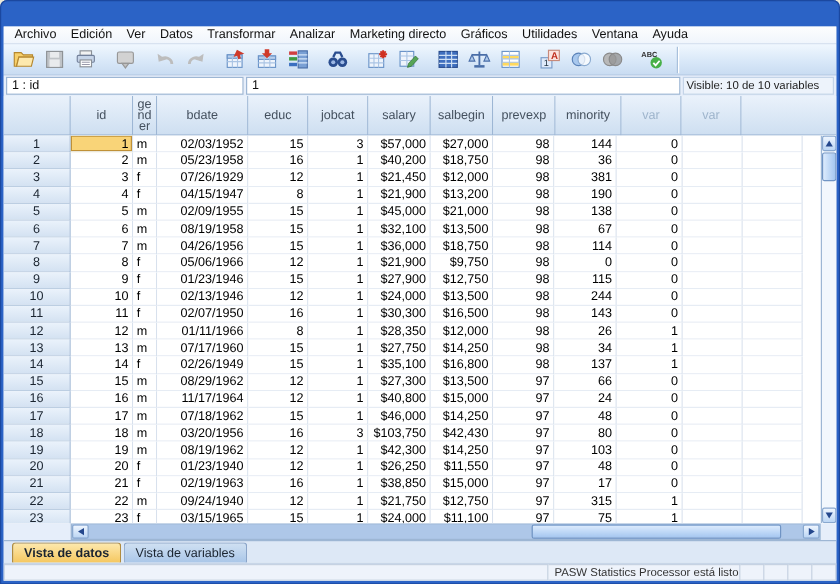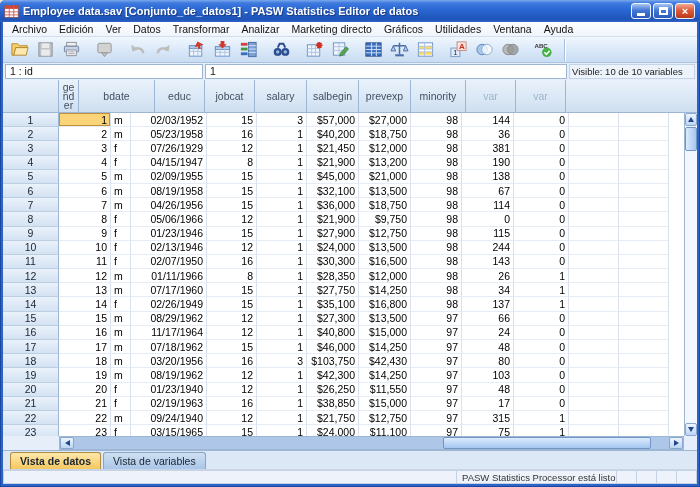--- a/index.html
+++ b/index.html
@@ -151,37 +151,20 @@
   }
   .sb-cell{ border:1px solid #c6d2e2; border-left:none; display:flex; align-items:center; padding:0 5px; white-space:nowrap; }
   .sb-main{ flex:1; border-left:1px solid #c6d2e2; }
   .sb-msg{ width:160px; }
   .sb-small{ width:20px; padding:0; }
 </style>
 </head>
 <body>
 
 <div class="window">
-  <div class="titlebar">
-    <svg class="app-icon" viewBox="0 0 20 20">
-      <rect x="1" y="2" width="18" height="16" fill="#fff" stroke="#7a4a4a"></rect>
-      <rect x="1" y="2" width="18" height="4.5" fill="#d0453a"></rect>
-      <path d="M1 10.5h18M1 14.5h18M7 2v16M13 2v16" stroke="#cf5a50" stroke-width="1.2" fill="none"></path>
-    </svg>
-    <div class="title">Employee data.sav [Conjunto_de_datos1] - PASW Statistics Editor de datos</div>
-    <div class="winbtns">
-      <div class="winbtn btn-min">
-          <div class="glyph-min"></div>
-        </div>
-      <div class="winbtn btn-max">
-          <div class="glyph-max"></div>
-        </div>
-      <div class="winbtn btn-close">×</div>
-    </div>
-  </div>
 
   <div class="client">
     <div class="menubar">
         <span class="menu-item">Archivo</span>
         <span class="menu-item">Edición</span>
         <span class="menu-item">Ver</span>
         <span class="menu-item">Datos</span>
         <span class="menu-item">Transformar</span>
         <span class="menu-item">Analizar</span>
         <span class="menu-item">Marketing directo</span>
@@ -335,20 +318,23 @@
 
     <div class="cellref">
       <div class="cr-label">1 : id</div>
       <div class="cr-editor">1</div>
       <div class="cr-info">Visible: 10 de 10 variables</div>
     </div>
 
     <div class="gridwrap">
       <div class="grid-header">
           <div class="hcell" style="width: 56px; flex: 0 0 auto;"></div>
+          <div class="hcell" style="width: 52px; flex: 0 0 auto;">
+            <span class="wrap">id</span>
+          </div>
           <div class="hcell" style="width: 20px; flex: 0 0 auto;">
             <span class="wrap">gender</span>
           </div>
           <div class="hcell" style="width: 76px; flex: 0 0 auto;">
             <span class="wrap">bdate</span>
           </div>
           <div class="hcell" style="width: 50px; flex: 0 0 auto;">
             <span class="wrap">educ</span>
           </div>
           <div class="hcell" style="width: 50px; flex: 0 0 auto;">

